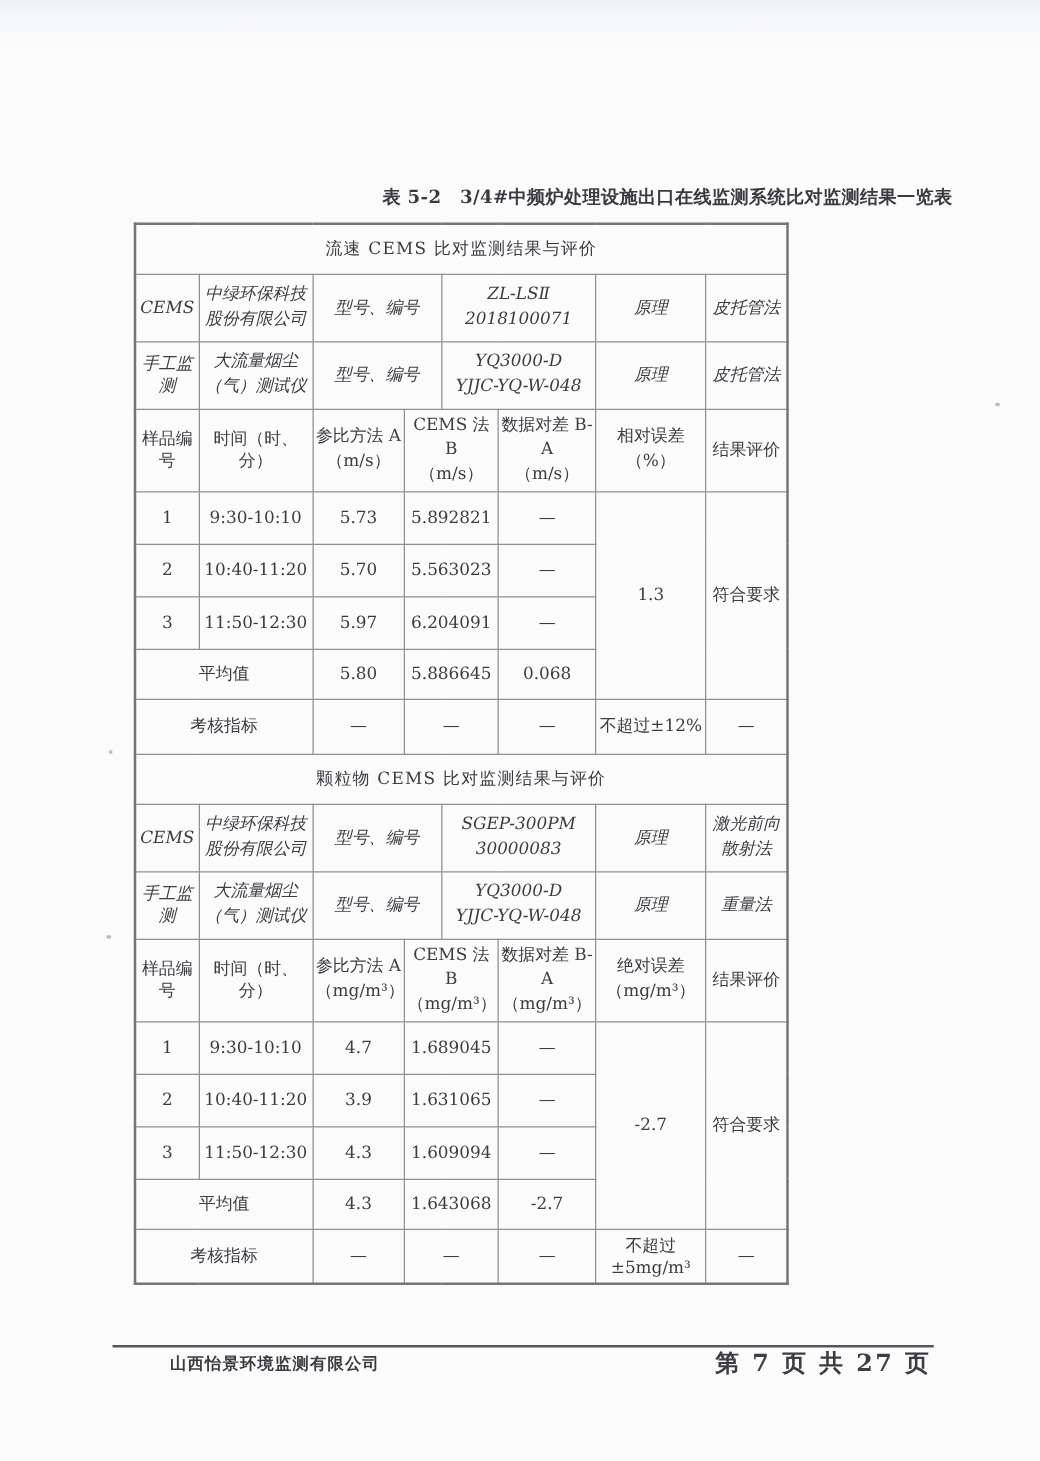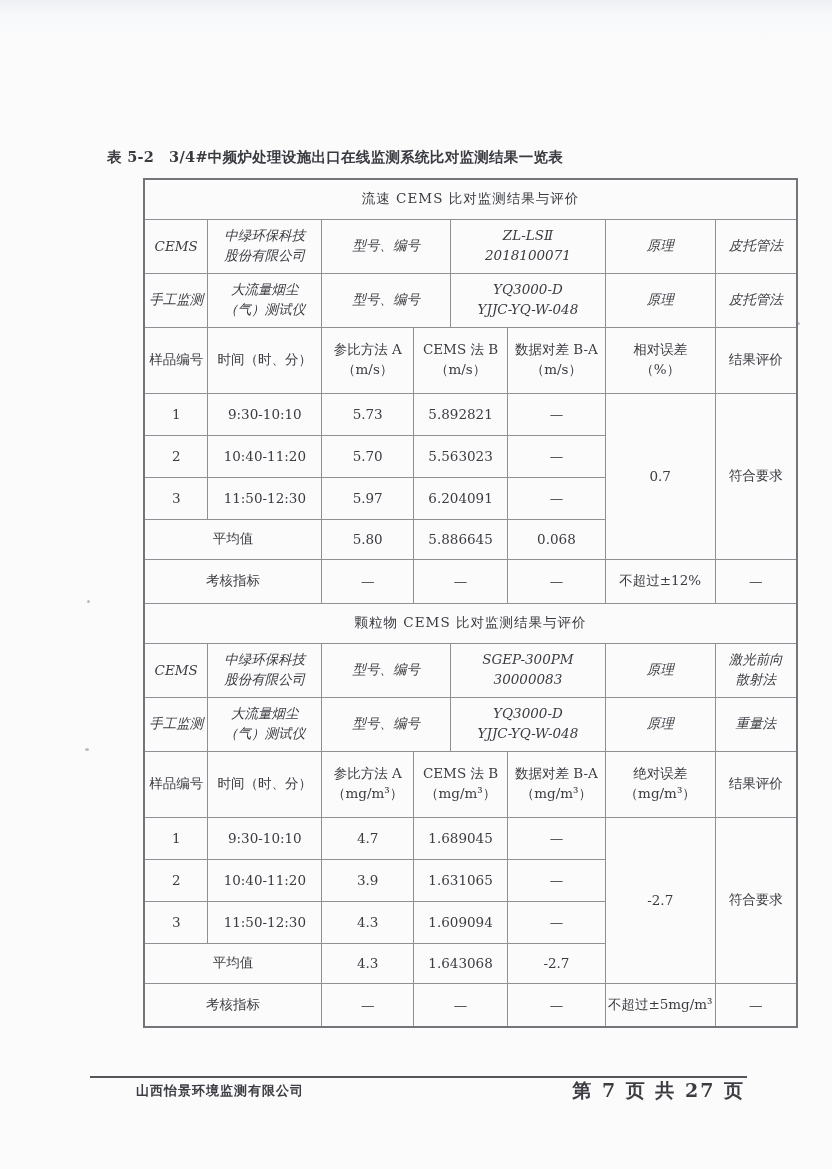--- a/index.html
+++ b/index.html
@@ -19,29 +19,28 @@
   .speck { position:absolute; background:#b9bcc4; border-radius:50%; }
 
   .intro {
     position:absolute; left:120px; top:96px; width:618px;
     font-size:16.5px; line-height:27px; font-weight:600;
     color:#3f4046; letter-spacing:0.4px;
     white-space:pre-line; text-indent:30px;
   }
   .caption {
     position:absolute; left:107px; top:148px; width:655px;
-    text-align:left; font-size:14.5px; font-weight:700; color:#3a3b40;
+    text-align:right; font-size:14.5px; font-weight:700; color:#3a3b40;
     letter-spacing:0.3px;
   }
 
   table.report {
-    position:absolute; left:107px; top:178px; width:655px;
+    position:absolute; left:107px; top:178px; width:524px;
     border-collapse:collapse; table-layout:fixed;
     border:2px solid #74757a;
-    margin-left:36px;
   }
   table.report td {
     border:1px solid #8f9094;
     text-align:center; vertical-align:middle;
     padding:0 2px;
     font-size:13.5px; color:#3b3c41;
     overflow:hidden;
   }
   .pre { white-space:pre-line; line-height:1.45; }
   .sec-title { font-size:15px; letter-spacing:1px; }
@@ -124,21 +123,21 @@
       <td class="pre">相对误差
 （%）</td>
       <td>结果评价</td>
     </tr>
     <tr class="r-data">
       <td>1</td>
       <td>9:30-10:10</td>
       <td>5.73</td>
       <td colspan="2">5.892821</td>
       <td>—</td>
-      <td rowspan="4">0.7</td>
+      <td rowspan="4">1.3</td>
       <td rowspan="4">符合要求</td>
     </tr>
     <tr class="r-data">
       <td>2</td>
       <td>10:40-11:20</td>
       <td>5.70</td>
       <td colspan="2">5.563023</td>
       <td>—</td>
     </tr>
     <tr class="r-data">

